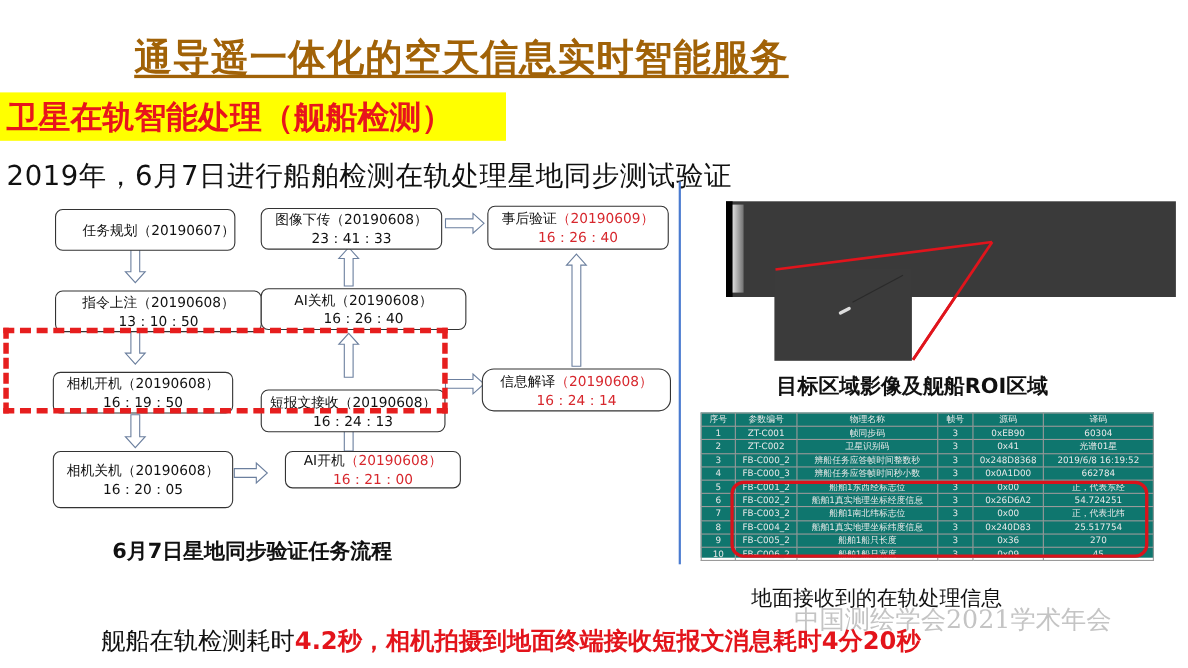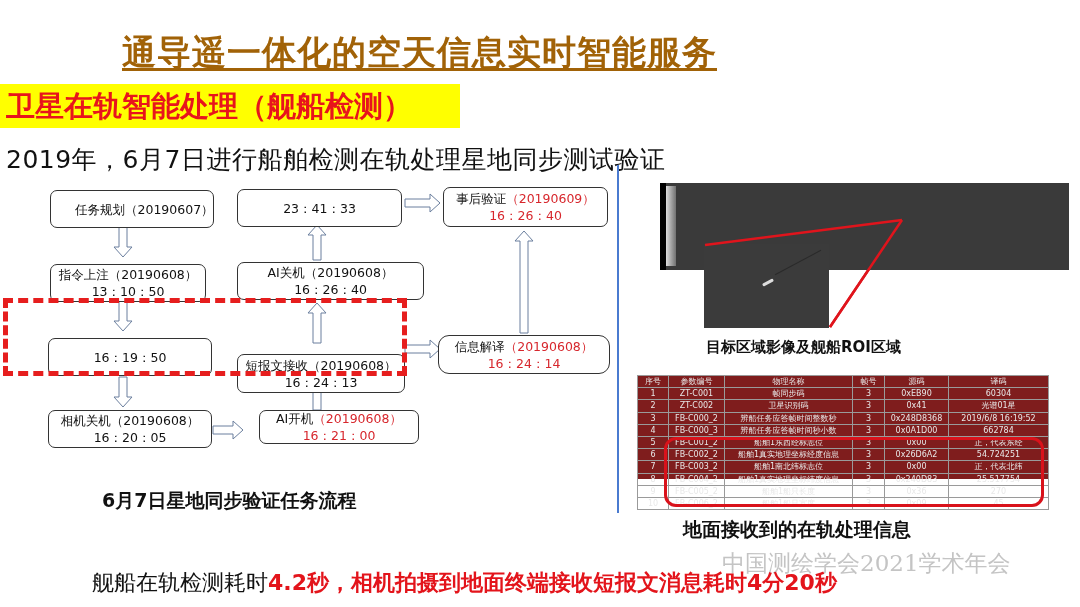--- a/index.html
+++ b/index.html
@@ -37,32 +37,32 @@
     border:5px dashed #e61e1e; box-sizing:border-box;
   }
   .caption-left { left:102px; top:488px; font-size:19px; font-weight:bold; white-space:nowrap; }
 
   .sat-strip { left:660px; top:183px; width:409px; height:87px; background:#3a3a3a; }
   .sat-edge { left:660px; top:183px; width:6px; height:87px; background:#000; }
   .sat-shore { left:666px; top:186px; width:10px; height:80px; background:linear-gradient(90deg,#eee,#777); opacity:0.9; }
   .inset { left:704px; top:244px; width:125px; height:84px; background:#3b3b3b; }
   .ship { left:762px; top:281px; width:12px; height:3px; background:#ddd; transform:rotate(-28deg); border-radius:2px; }
   .wake { left:772px; top:262px; width:52px; height:1px; background:#2a2a2a; transform:rotate(-28deg); }
-  .caption-img { left:706px; top:338px; font-size:15px; font-weight:bold; white-space:nowrap;text-align:right; }
-
-  .tbl-wrap { left:637px; top:375px; width:412px; height:104px; background:#7f1d1d; }
+  .caption-img { left:706px; top:338px; font-size:19px; font-weight:bold; white-space:nowrap;text-align:right; }
+
+  .tbl-wrap { left:637px; top:375px; width:412px; height:132px; background:#0f766e; }
   table.data { border-collapse:collapse; width:100%; font-size:8px; color:#e8e8e8; }
   table.data th, table.data td {
     border:1px solid #9a9a9a; text-align:center; height:11.2px; padding:0 2px; white-space:nowrap; font-weight:normal;
   }
   .hl-ring {
     left:664px; top:437px; width:380px; height:70px;
     border:3px solid #d9121b; border-radius:12px; box-sizing:border-box;
   }
-  .caption-tbl { left:683px; top:517px; font-size:19px; font-weight:bold; white-space:nowrap; }
+  .caption-tbl { left:683px; top:531px; font-size:19px; font-weight:normal; white-space:nowrap; }
   .watermark { left:722px; top:548px; font-size:23px; color:#c4c4c4; white-space:nowrap; font-family:"DejaVu Serif", serif; }
   .conclusion { left:92px; top:568px; font-size:22px; white-space:nowrap; }
   .conclusion .hi { color:#e3141b; font-weight:bold; }
 
   svg.lines { position:absolute; left:0; top:0; }
 </style>
 </head>
 <body>
 
 <div class="abs main-title">通导遥一体化的空天信息实时智能服务</div>
@@ -103,44 +103,46 @@
   <g stroke="#e0141c" stroke-width="2.5" fill="none">
     <line x1="705" y1="245" x2="902" y2="220"></line>
     <line x1="902" y1="220" x2="830" y2="327"></line>
   </g>
   <circle cx="902" cy="220" r="3" fill="#e0141c"></circle>
 </svg>
 
 <div class="box" style="left:50px;top:190px;width:164px;height:38px;padding-left:24px;">
   <div><span>任务规划</span><span>（20190607）</span></div>
 </div>
-<div class="box" style="left:50px;top:264px;width:156px;height:38px;">
+<div class="box" style="left:50px;top:264px;width:188px;height:38px;">
   <div><span>指令上注</span><span>（20190608）</span></div>
   <div>13：10：50</div>
 </div>
 <div class="box" style="left:48px;top:338px;width:164px;height:38px;">
+  <div><span>相机开机</span><span>（20190608）</span></div>
   <div>16：19：50</div>
 </div>
-<div class="box" style="left:48px;top:410px;width:164px;height:38px;">
+<div class="box" style="left:48px;top:410px;width:164px;height:52px;">
   <div><span>相机关机</span><span>（20190608）</span></div>
   <div>16：20：05</div>
 </div>
 <div class="box" style="left:259px;top:410px;width:160px;height:34px;">
   <div><span>AI开机</span><span class="red">（20190608）</span></div>
   <div class="red">16：21：00</div>
 </div>
 <div class="box" style="left:237px;top:335px;width:168px;height:39px;margin-top:19px;">
   <div><span>短报文接收</span><span>（20190608）</span></div>
   <div>16：24：13</div>
 </div>
 <div class="box" style="left:237px;top:262px;width:187px;height:38px;">
   <div><span>AI关机</span><span>（20190608）</span></div>
   <div>16：26：40</div>
 </div>
 <div class="box" style="left:237px;top:189px;width:165px;height:38px;">
+  <div><span>图像下传</span><span>（20190608）</span></div>
   <div>23：41：33</div>
 </div>
 <div class="box" style="left:438px;top:335px;width:172px;height:39px;border-radius:11px;">
   <div><span>信息解译</span><span class="red">（20190608）</span></div>
   <div class="red">16：24：14</div>
 </div>
 <div class="box" style="left:443px;top:187px;width:165px;height:40px;">
   <div><span>事后验证</span><span class="red">（20190609）</span></div>
   <div class="red">16：26：40</div>
 </div>

